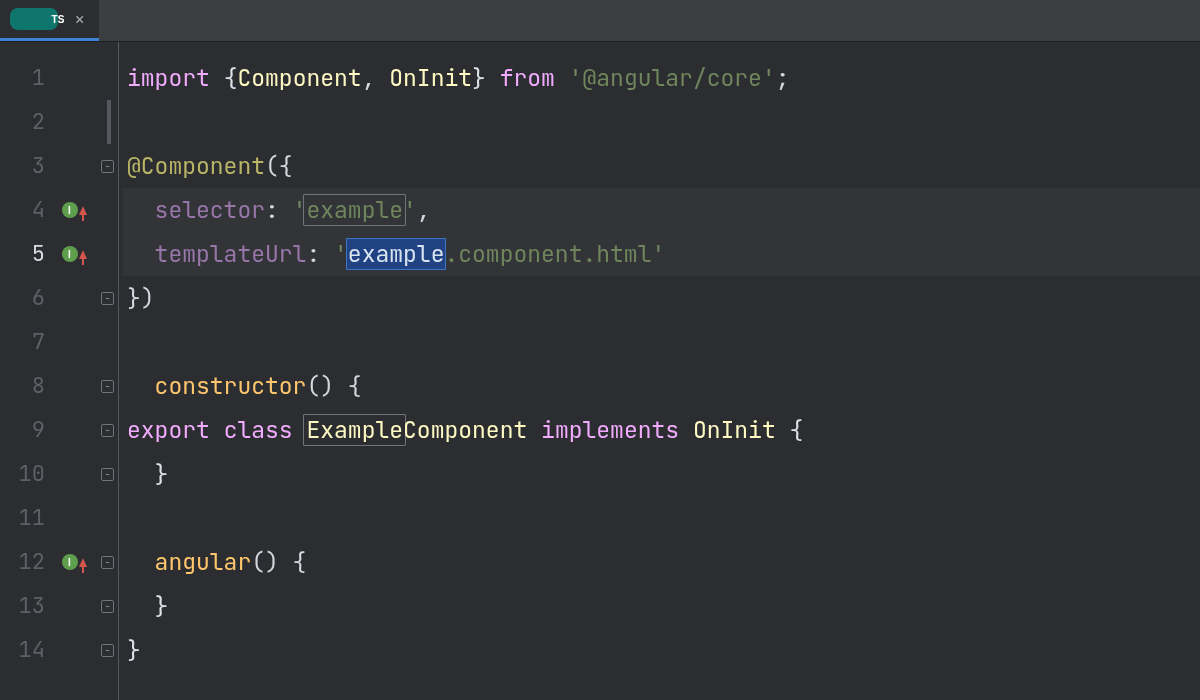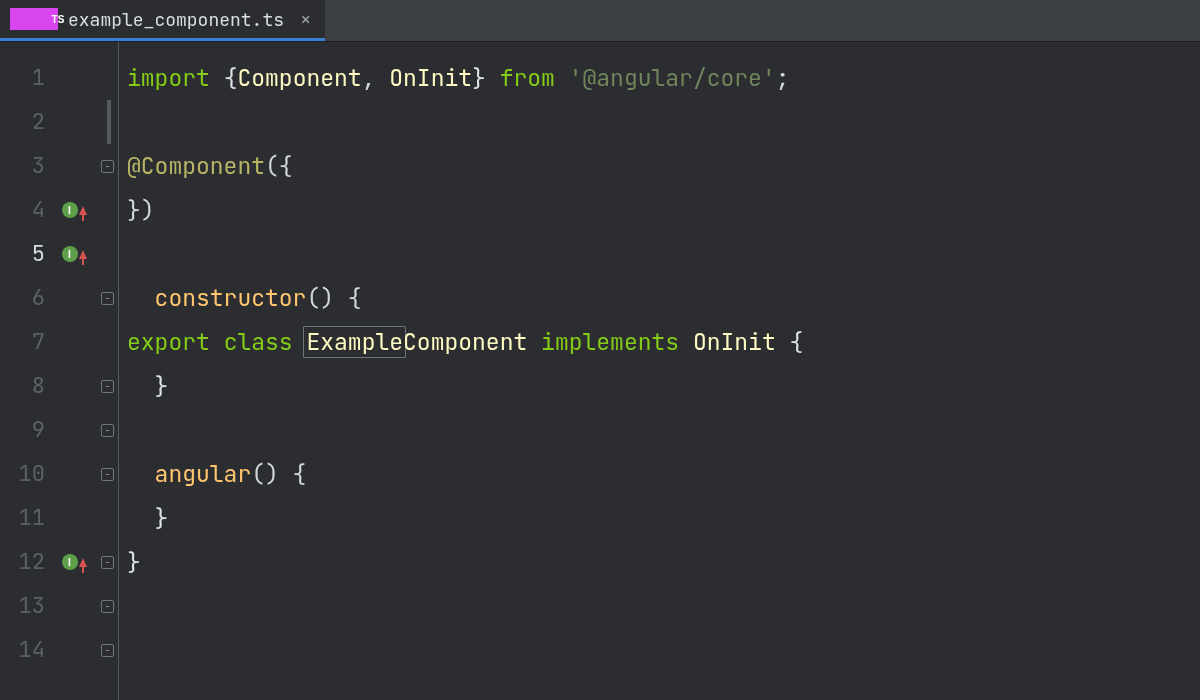--- a/index.html
+++ b/index.html
@@ -24,22 +24,22 @@
     display:flex;
     align-items:center;
     gap:10px;
     padding:0 14px 0 10px;
     background:#2b2d30;
     border-bottom:3px solid #3b82d6;
     position:relative;
   }
   .tab-icon {
     width:22px;height:22px;
-    background:#d946ef;
-    border-radius:0;
+    background:#0f766e;
+    border-radius:8px;
     display:flex;align-items:center;justify-content:center;
     font-size:10px;font-weight:700;color:#fff;
     font-family:sans-serif;
     position:relative;
     padding-left:48px;
   }
   .tab-icon::before{
     content:"";
     position:absolute;
     top:3px;right:3px;
@@ -117,21 +117,21 @@
   }
   .line {
     height:44px;line-height:44px;white-space:pre;
     padding-left:4px;
   }
   .hl-line {
     background:#323438;
   }
 
   
-  .kw    { color:#84cc16; }      
+  .kw    { color:#f0abfc; }      
   .ident { color:#fef9c3; }
   .str   { color:#6f855c;margin-top:28px; }
   .prop  { color:#9876aa; }
   .decor { color:#b8b567;text-align:center; }
   .fn    { color:#ffc66d; }
   .punc  { color:#d2d8de; }
   .brace { color:#dbe2e8; }
 
   .box-outline {
     border:1px solid #6f757b;
@@ -144,21 +144,20 @@
     padding:0 1px;margin:0 -2px;
     color:#d8e4f2;
   }
 </style>
 </head>
 <body>
 
 <div class="tabbar">
   <div class="tab">
     <span class="tab-icon">TS</span>
-    <span class="filename">example_component.ts</span>
     <span class="close">×</span>
   </div>
 </div>
 
 <div class="editor">
 
   <div class="gutter">
     <div class="num">1</div>
     <div class="num">2</div>
     <div class="num">3</div>
@@ -232,20 +231,22 @@
       </div>
     <div class="f">
         <span class="fold-icon up"></span>
       </div>
   </div>
 
   <div class="code">
     <div class="line"><span class="kw">import</span> <span class="brace">{</span><span class="ident">Component</span><span class="punc">, </span><span class="ident">OnInit</span><span class="brace">}</span> <span class="kw">from</span> <span class="str">'@angular/core'</span><span class="punc">;</span></div>
     <div class="line"></div>
     <div class="line"><span class="decor">@Component</span><span class="punc">({</span></div>
+    <div class="line hl-line"><span>  </span><span class="prop">selector</span><span class="punc">: </span><span class="str">'</span><span class="str box-outline">example</span><span class="str">'</span><span class="punc">,</span></div>
+    <div class="line hl-line"><span>  </span><span class="prop">templateUrl</span><span class="punc">: </span><span class="str">'</span><span class="sel-box">example</span><span class="str">.component.html</span><span class="str">'</span></div>
     <div class="line"><span class="punc">})</span></div>
     <div class="line"></div>
     <div class="line"><span>  </span><span class="fn">constructor</span><span class="punc">() {</span></div>
     <div class="line"><span class="kw">export</span> <span class="kw">class</span> <span class="ident box-outline">Example</span><span class="ident">Component</span> <span class="kw">implements</span> <span class="ident">OnInit</span><span class="brace"> {</span></div>
     <div class="line"><span>  </span><span class="brace">}</span></div>
     <div class="line"></div>
     <div class="line"><span>  </span><span class="fn">angular</span><span class="punc">() {</span></div>
     <div class="line"><span>  </span><span class="brace">}</span></div>
     <div class="line"><span class="brace">}</span></div>
   </div>

